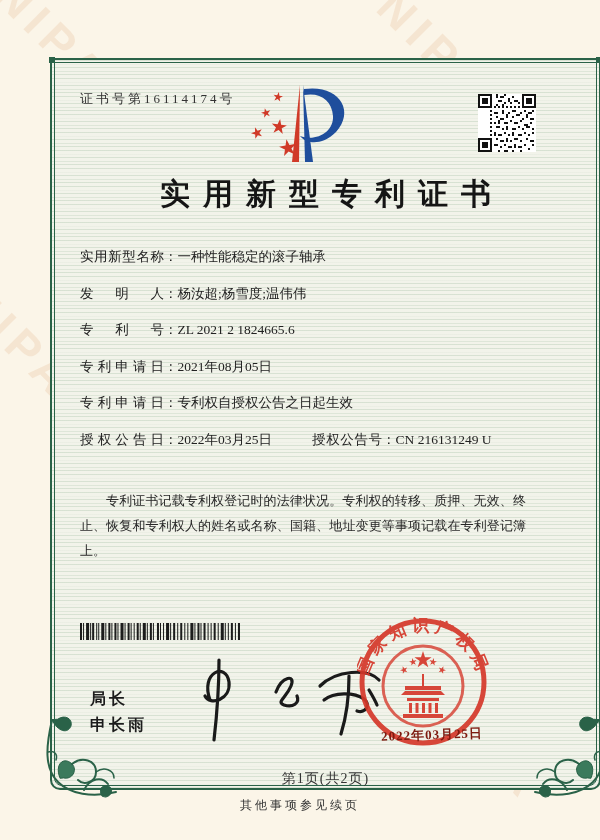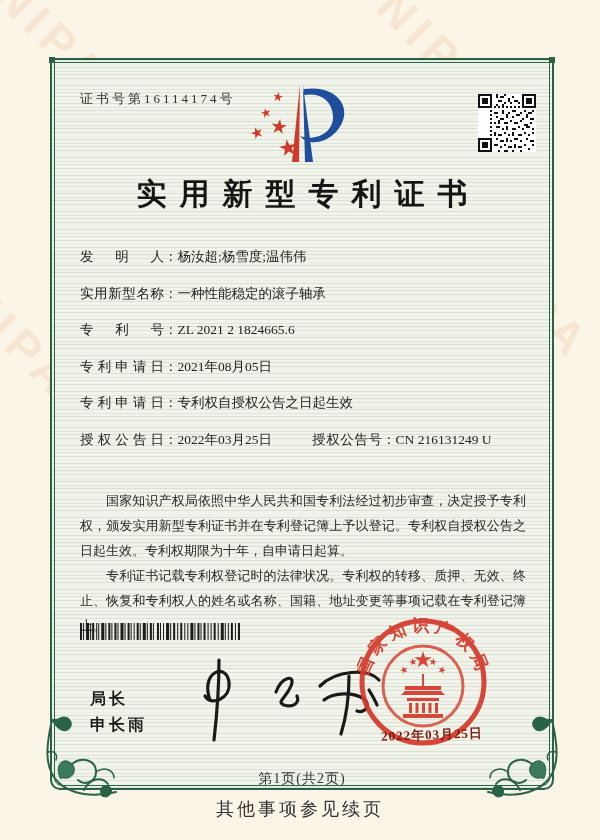--- a/index.html
+++ b/index.html
@@ -21,20 +21,21 @@
   .frame{
     position:absolute;left:50px;top:58px;width:500px;height:728px;
     border:2px solid #2a6248;
     border-radius:0 0 10px 10px;
     background:
       repeating-linear-gradient(180deg,
         rgba(148,180,150,0.28) 0px, rgba(148,180,150,0.28) 0.6px,
         rgba(0,0,0,0) 1px, rgba(0,0,0,0) 3.6px),
       #f2f3ea;
     z-index:1;
+    padding-left:47px;
   }
   .frame::before{
     content:"";position:absolute;inset:2px;
     border:1px solid #2a6248;border-radius:0 0 8px 8px;
     pointer-events:none;
   }
   .corner-sq{position:absolute;width:6px;height:6px;background:#2a6248;}
   .corner-sq.tl{left:-3px;top:-3px;}
   .corner-sq.tr{right:-3px;top:-3px;}
   .ornament{position:absolute;z-index:3;}
@@ -85,21 +86,21 @@
     position:absolute;left:300px;top:666px;width:160px;
     text-align:center;font-size:13px;font-weight:bold;
     letter-spacing:1px;color:#7d1a0f;transform:rotate(-2deg);
   }
   .page-no{
     position:absolute;left:0;top:710px;width:100%;
     text-align:center;font-size:14px;letter-spacing:1px;color:#333;
   }
   .footer-note{
     position:absolute;left:0;top:797px;width:600px;
-    text-align:center;font-size:18px;letter-spacing:3px;color:#333;z-index:1;
+    text-align:center;font-size:12px;letter-spacing:3px;color:#333;z-index:1;
   }
 </style>
 </head>
 <body>
 
 <div class="page">
 
   <div class="watermark" style="left:-52px;top:-6px;">CNIPA</div>
   <div class="watermark" style="left:330px;top:6px;">CNIPA</div>
   <div class="watermark" style="left:-86px;top:300px;">CNIPA</div>
@@ -255,44 +256,43 @@
           <rect x="13" y="28" width="2" height="1"></rect>
           <rect x="17" y="28" width="1" height="1"></rect>
           <rect x="21" y="28" width="1" height="1"></rect>
       </g>
     </svg>
 
     <div class="title">实用新型专利证书</div>
 
     <div class="fields">
       <div class="frow">
+        <span class="lbl">实用新型名称</span><span class="colon">：</span><span class="val">一种性能稳定的滚子轴承</span>
+      </div>
+      <div class="frow">
         <span class="lbl">发明人</span><span class="colon">：</span><span class="val">杨汝超;杨雪度;温伟伟</span>
-      </div>
-      <div class="frow">
-        <span class="lbl">实用新型名称</span><span class="colon">：</span><span class="val">一种性能稳定的滚子轴承</span>
       </div>
       <div class="frow">
         <span class="lbl">专利号</span><span class="colon">：</span><span class="val">ZL 2021 2 1824665.6</span>
       </div>
       <div class="frow">
         <span class="lbl">专利申请日</span><span class="colon">：</span><span class="val">2021年08月05日</span>
       </div>
       <div class="frow">
         <span class="lbl">专利申请日</span><span class="colon">：</span><span class="val">专利权自授权公告之日起生效</span>
       </div>
       <div class="auth-row">
         <span class="lbl">授权公告日</span><span class="colon">：</span><span class="val">2022年03月25日</span>
         <span class="auth-right">
           <span class="lbl">授权公告号</span><span class="colon">：</span><span class="val">CN 216131249 U</span>
         </span>
       </div>
     </div>
 
     <div class="body-text">
-      <p>国家知识产权局依照中华人民共和国专利法经过初步审查，决定授予专利权，颁发实用新型专利证书并在专利登记簿上予以登记。专利权自授权公告之日起生效。专利权期限为十年，自申请日起算。</p>
       <p>专利证书记载专利权登记时的法律状况。专利权的转移、质押、无效、终止、恢复和专利权人的姓名或名称、国籍、地址变更等事项记载在专利登记簿上。</p>
     </div>
 
     <svg class="barcode" viewBox="0 0 160 16" preserveAspectRatio="none">
       <g fill="#1c1c1c">
         <rect x="0" width="2" height="16"></rect>
           <rect x="3" width="1" height="16"></rect>
           <rect x="6" width="3" height="16"></rect>
           <rect x="10" width="1" height="16"></rect>
           <rect x="12" width="2" height="16"></rect>

